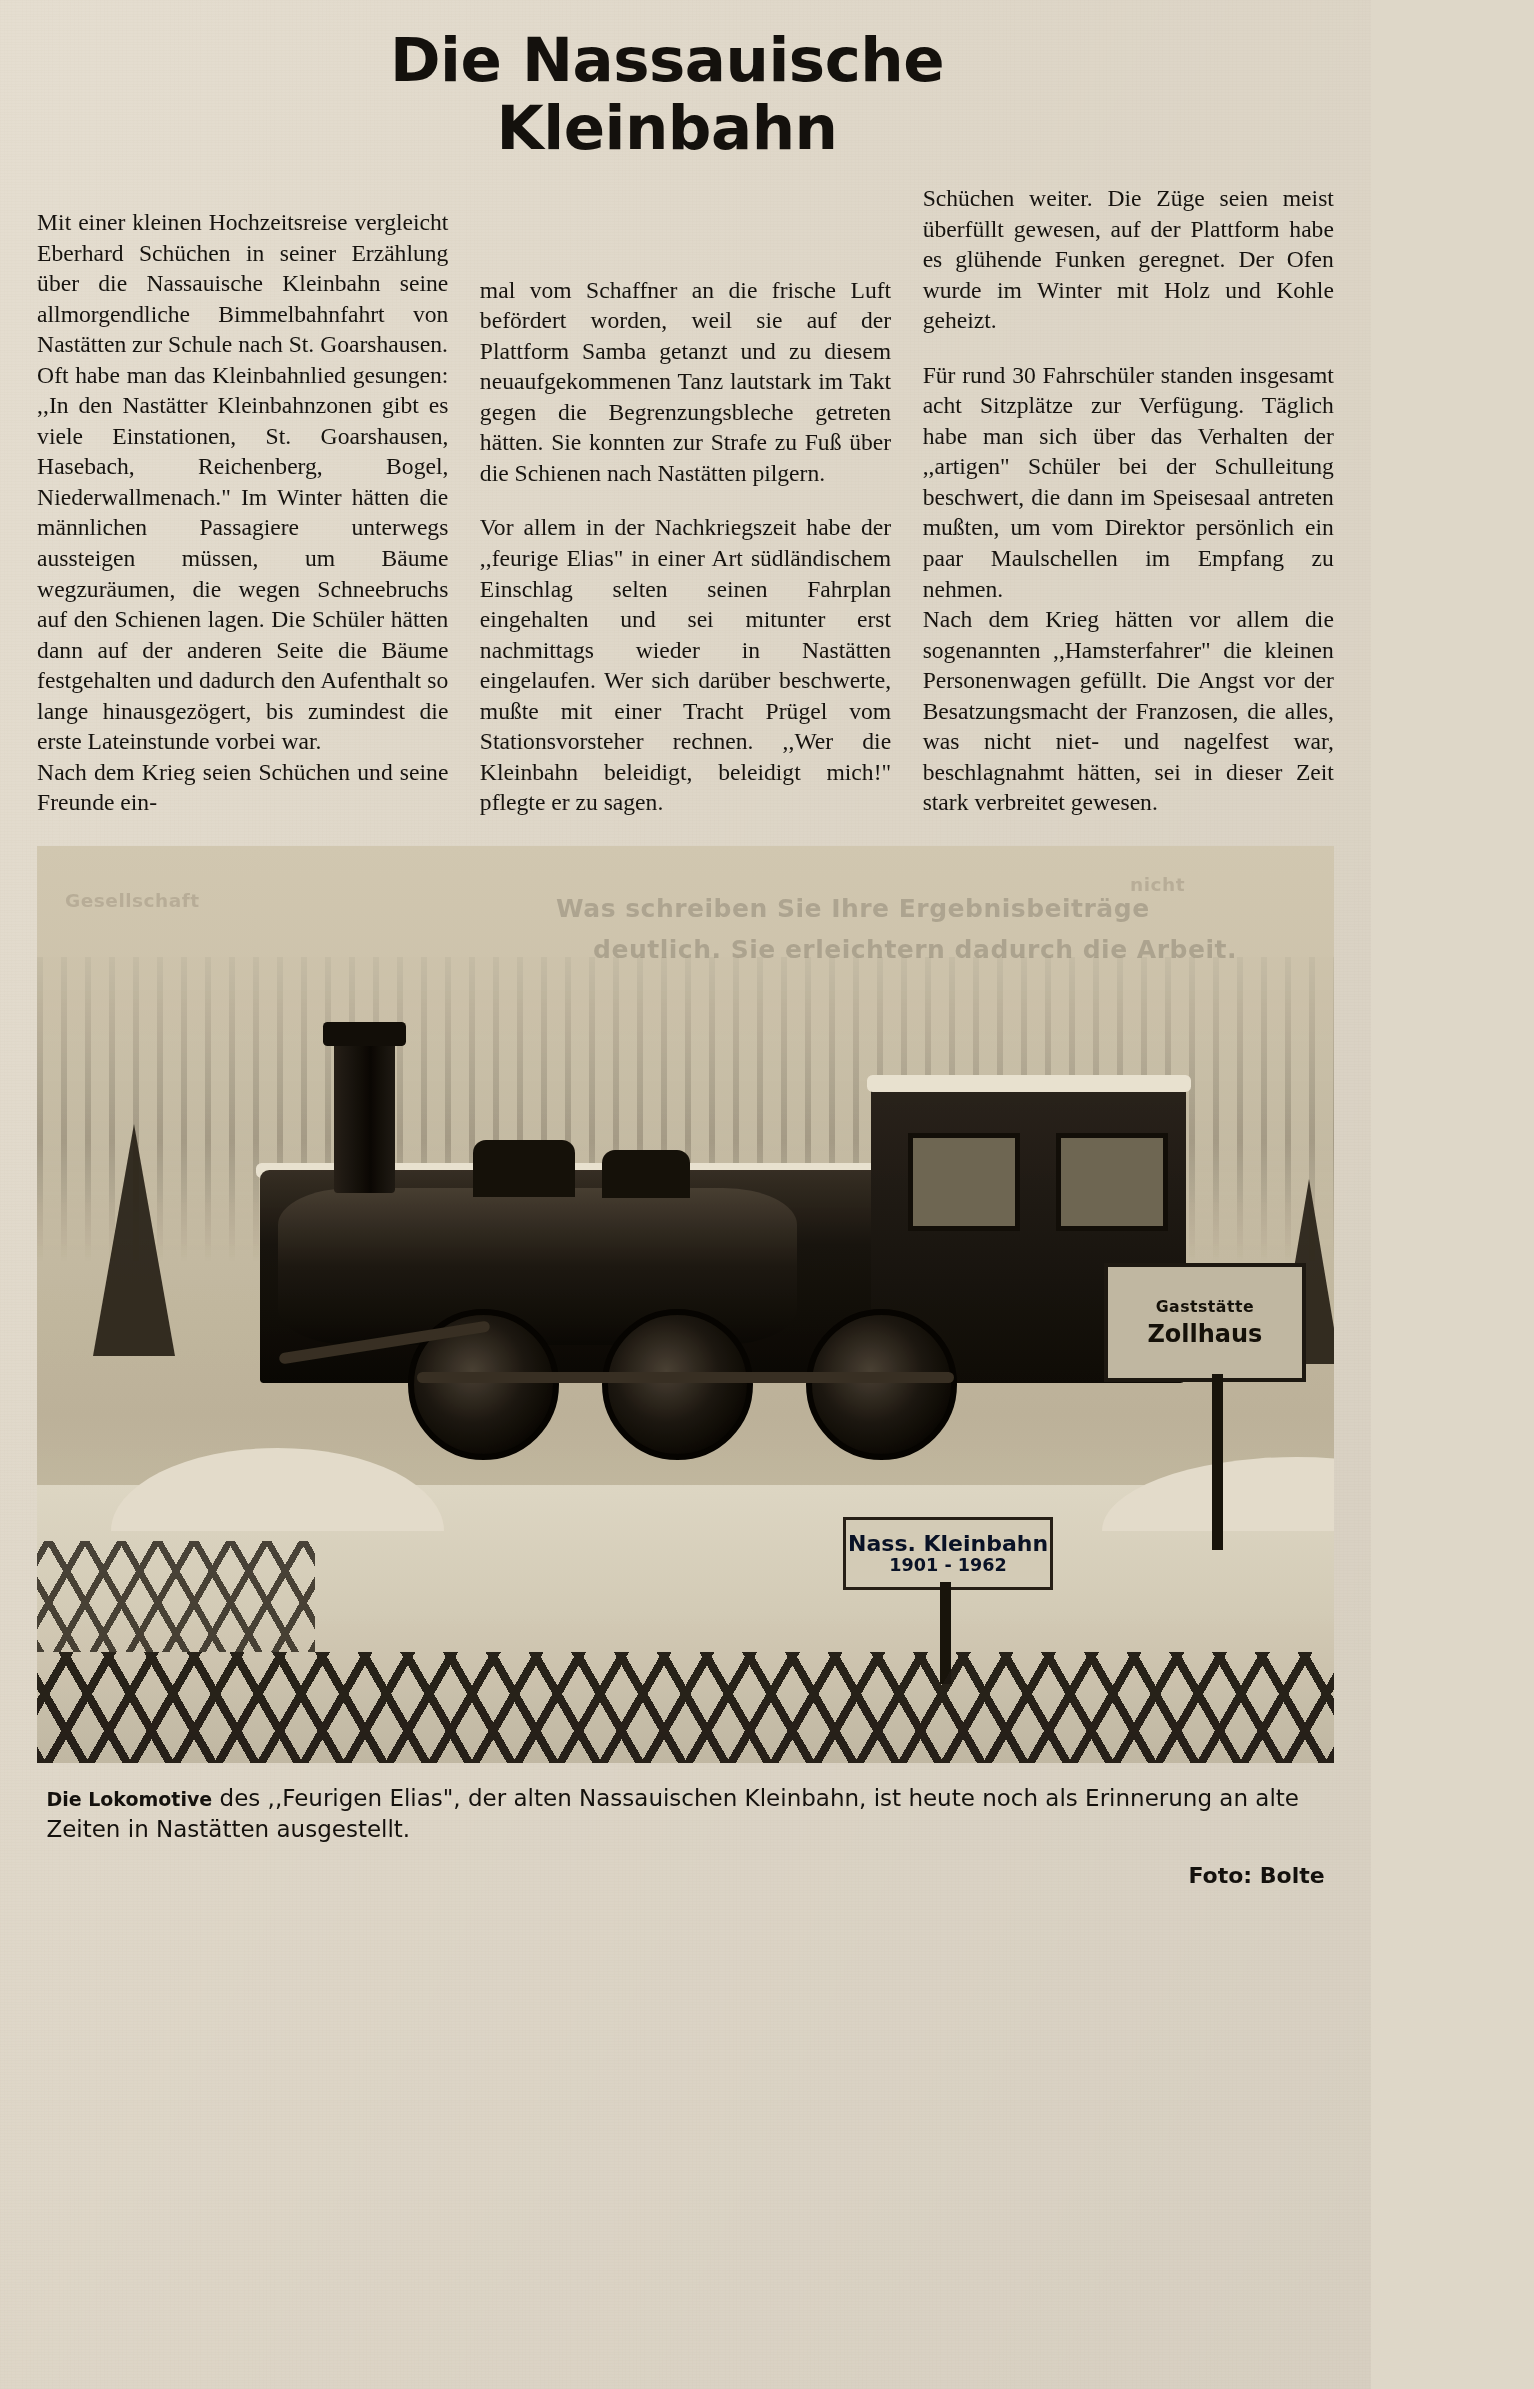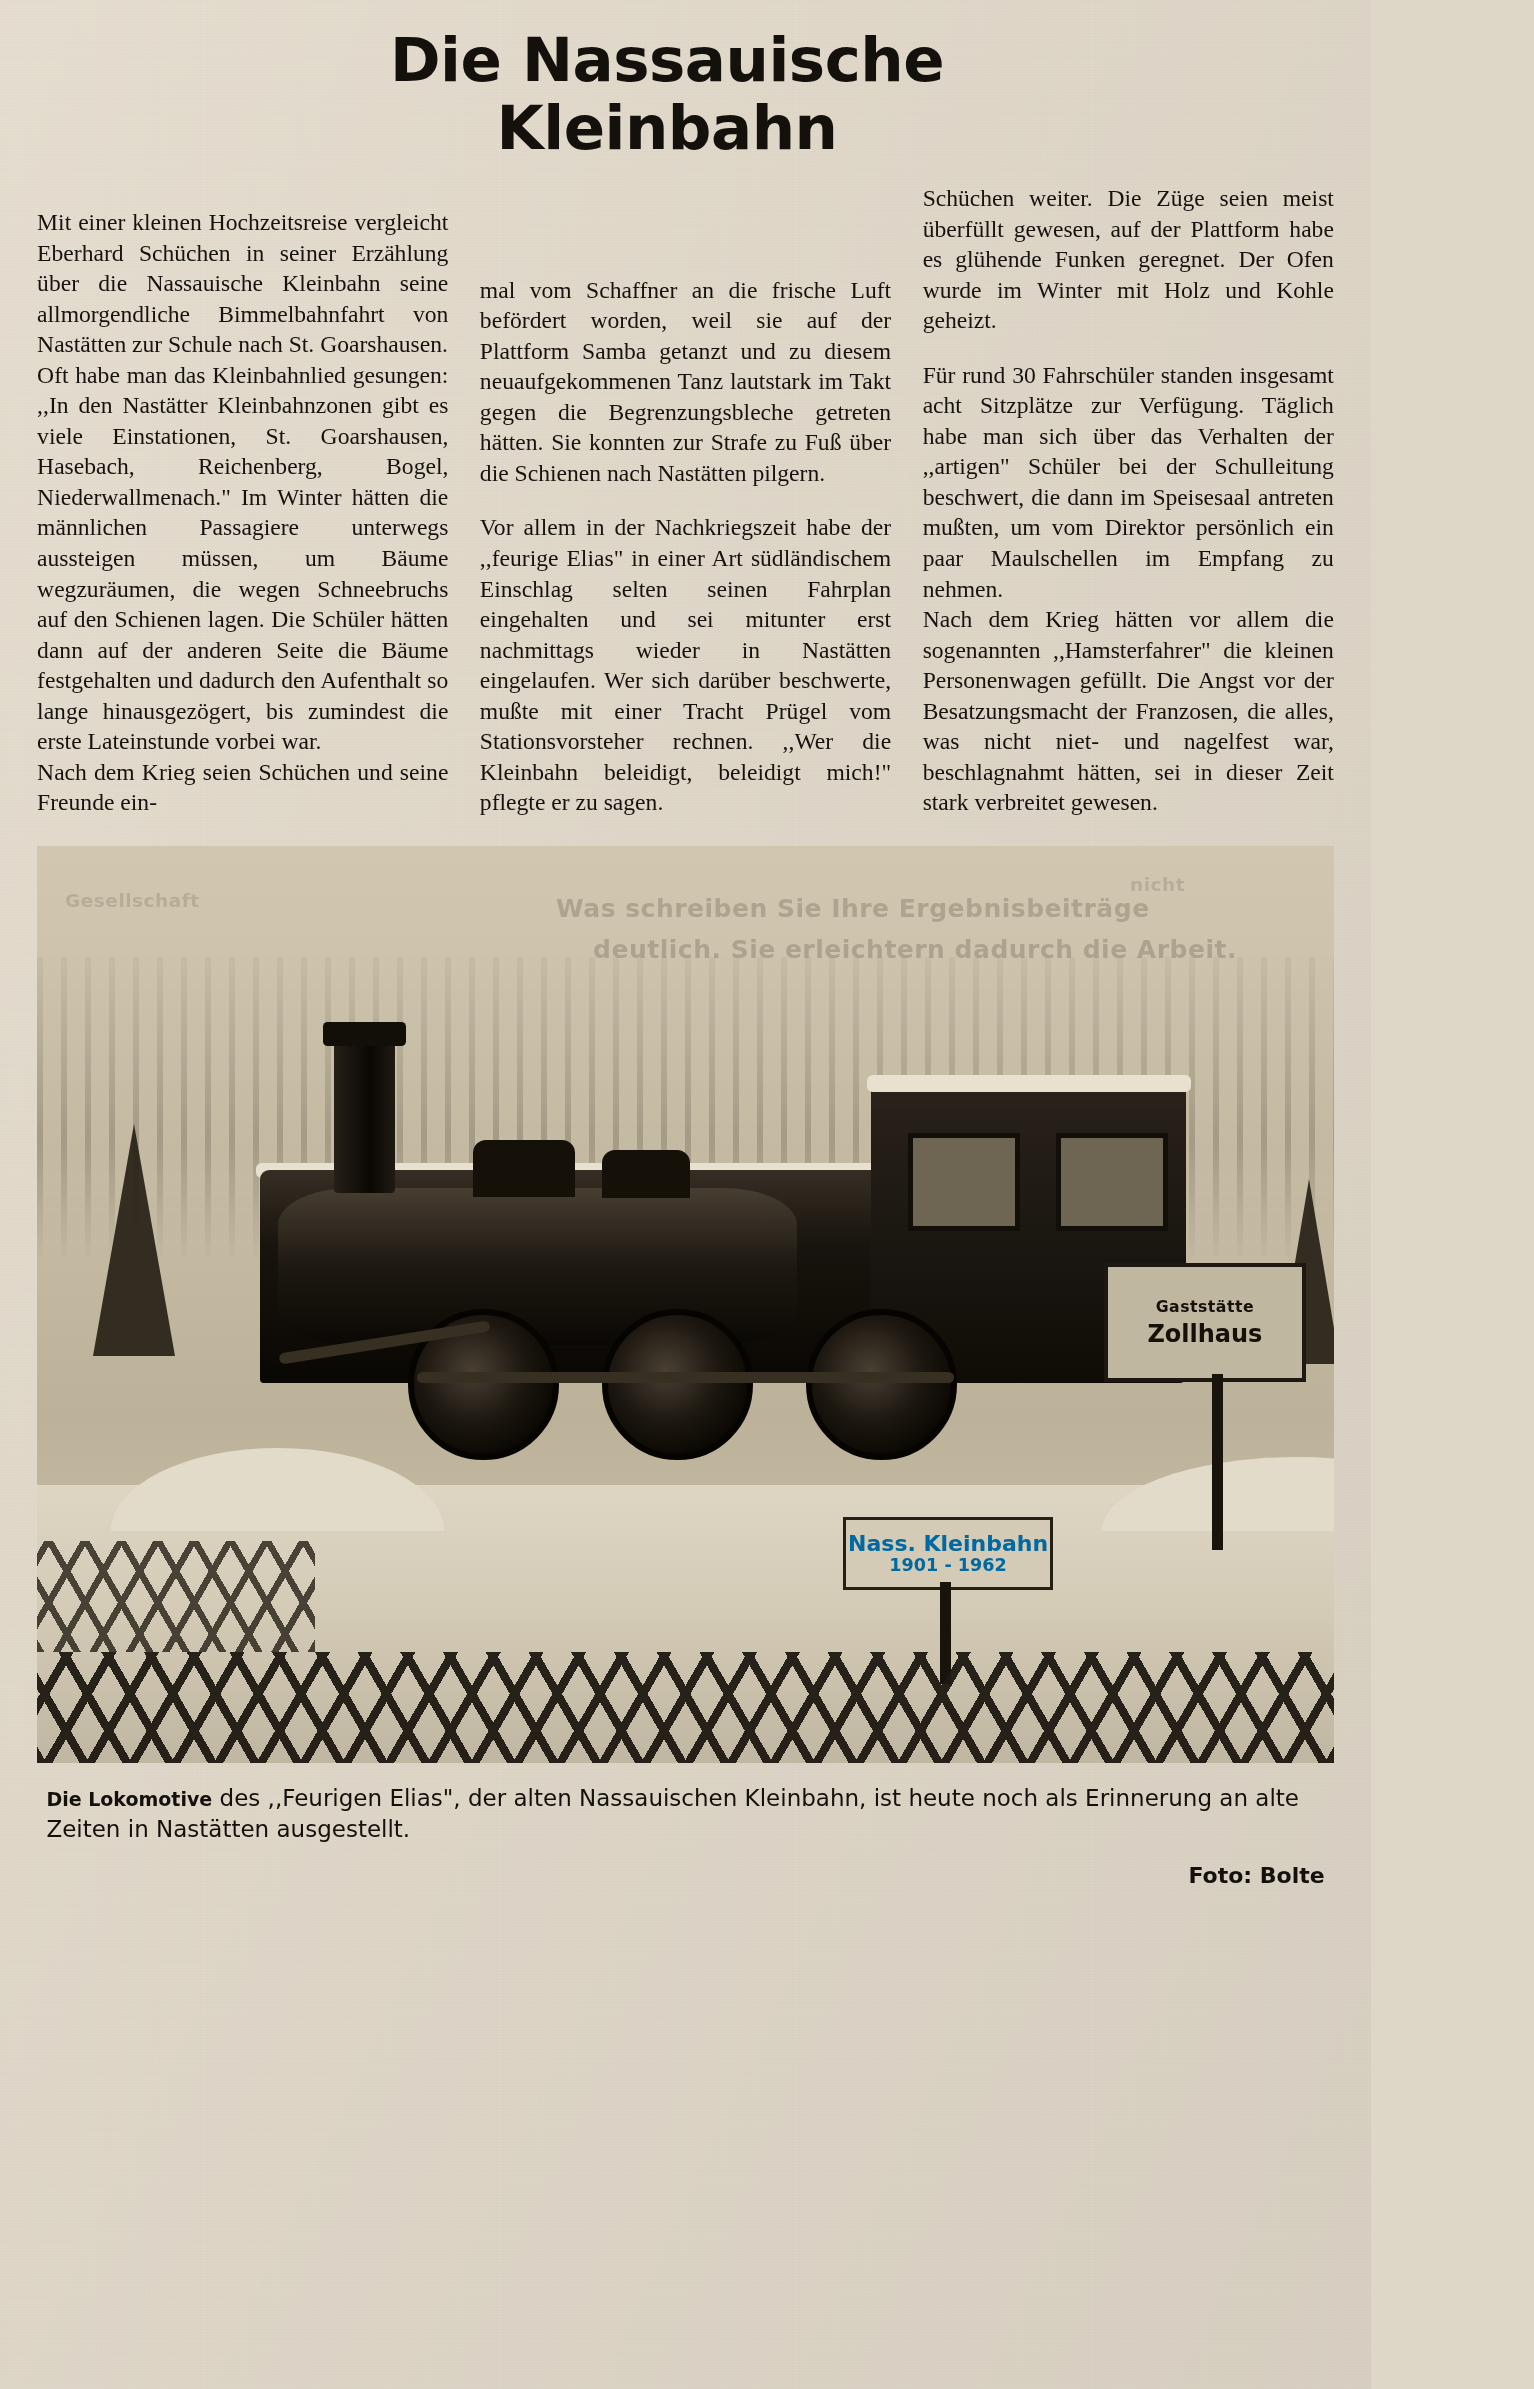--- a/index.html
+++ b/index.html
@@ -205,21 +205,21 @@
   }
   .snow-on-top {
     position: absolute;
     background: #e3dccb;
     border-radius: 5.6px;
   }
   .sign-plate {
     position: absolute;
     background: #cfc7b3;
     border: 3.7px solid #2a241b;
-    color: #0369a1;
+    color: #0f172a;
     font-family: "DejaVu Sans", sans-serif;
     font-weight: bold;
     text-align: center;
     display: flex;
     flex-direction: column;
     justify-content: center;
     line-height: 1.1;
   }
   .fence {
     position: absolute;

